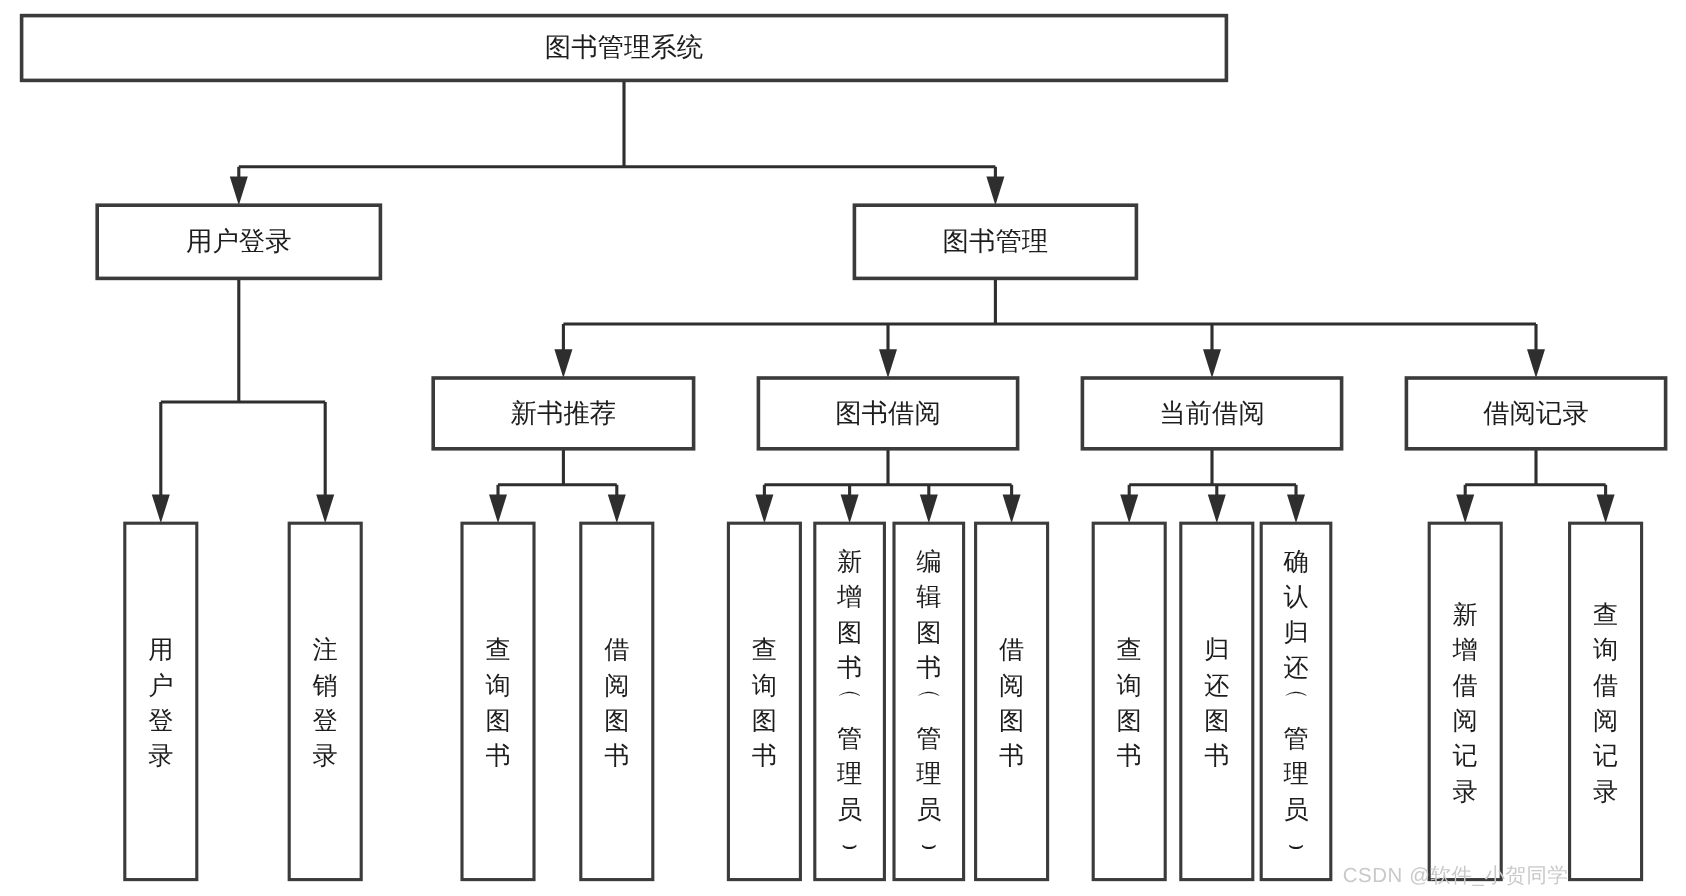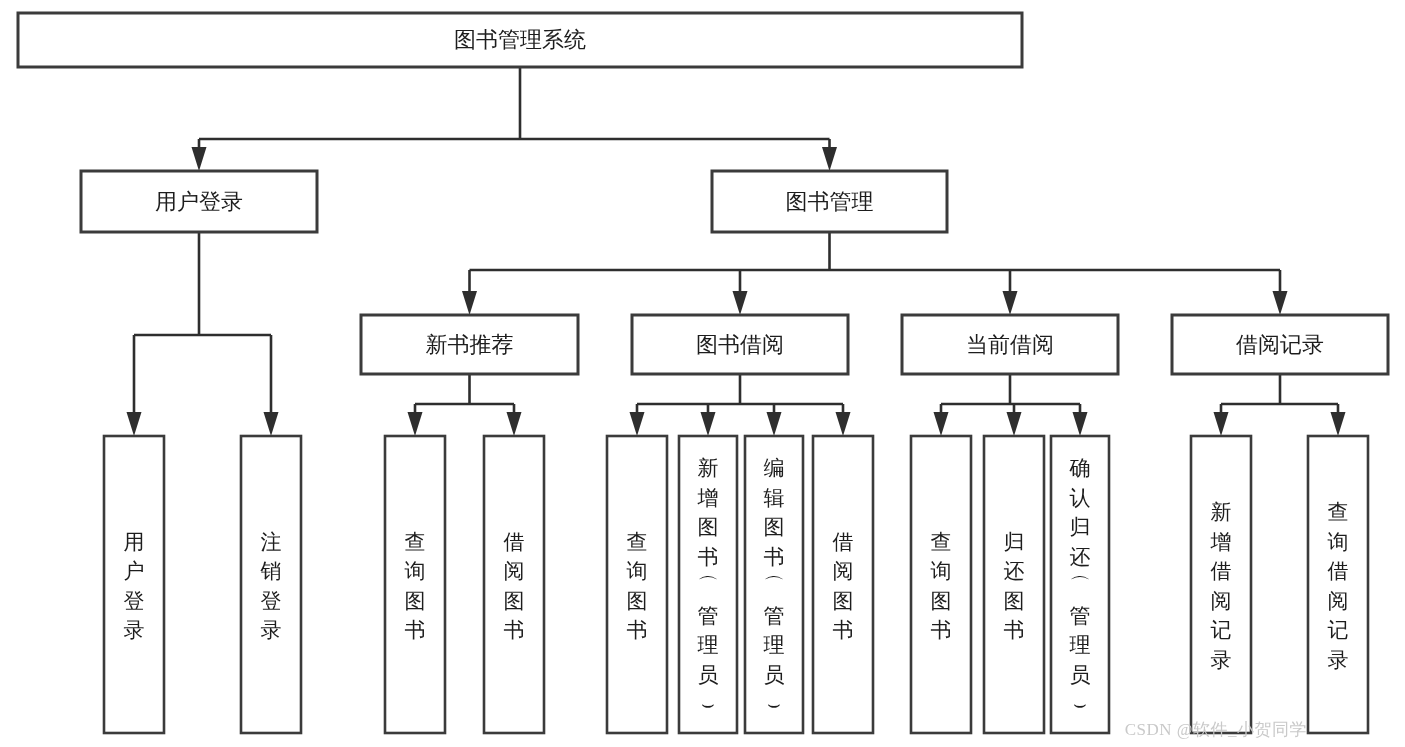--- a/index.html
+++ b/index.html
@@ -54,21 +54,21 @@
   .node-label-v {
     font-family: "DejaVu Sans", "Liberation Sans", sans-serif;
     font-size: 21px;
     fill: #1d1d1d;
     text-anchor: middle;
   }
   .watermark {
     position: absolute;
     right: 16px;
     bottom: 6px;
-    font-family: Liberation Serif, serif;
+    font-family: Liberation Sans, sans-serif;
     font-size: 17px;
     color: #c9c9c9;
     letter-spacing: 0.5px;
     white-space: nowrap;
     user-select: none;
   }
 </style>
 </head>
 <body>
 

